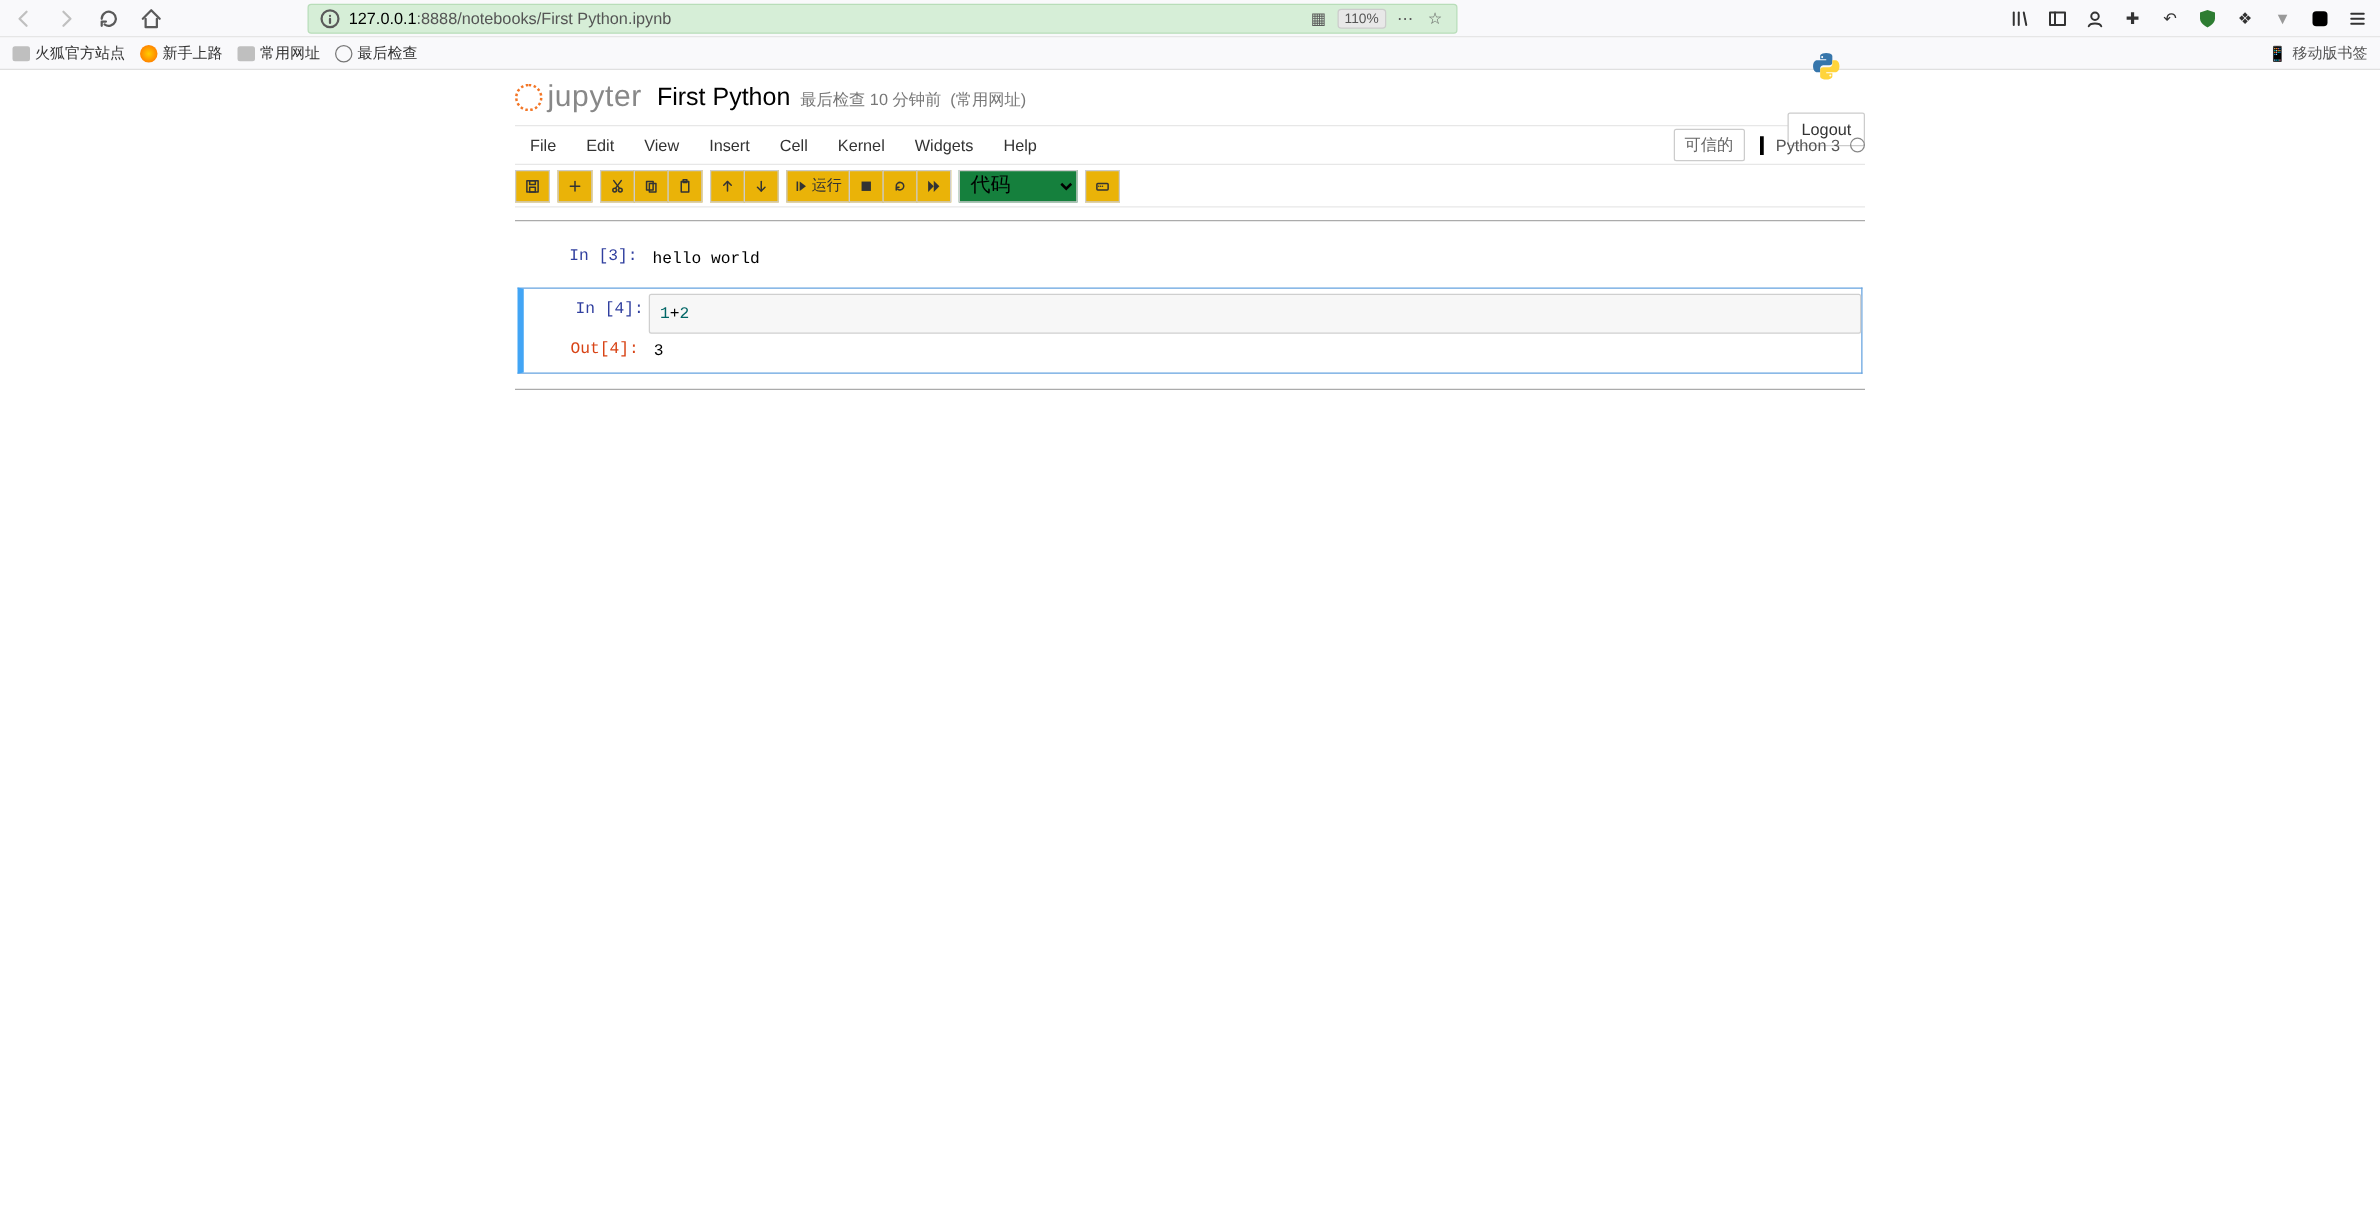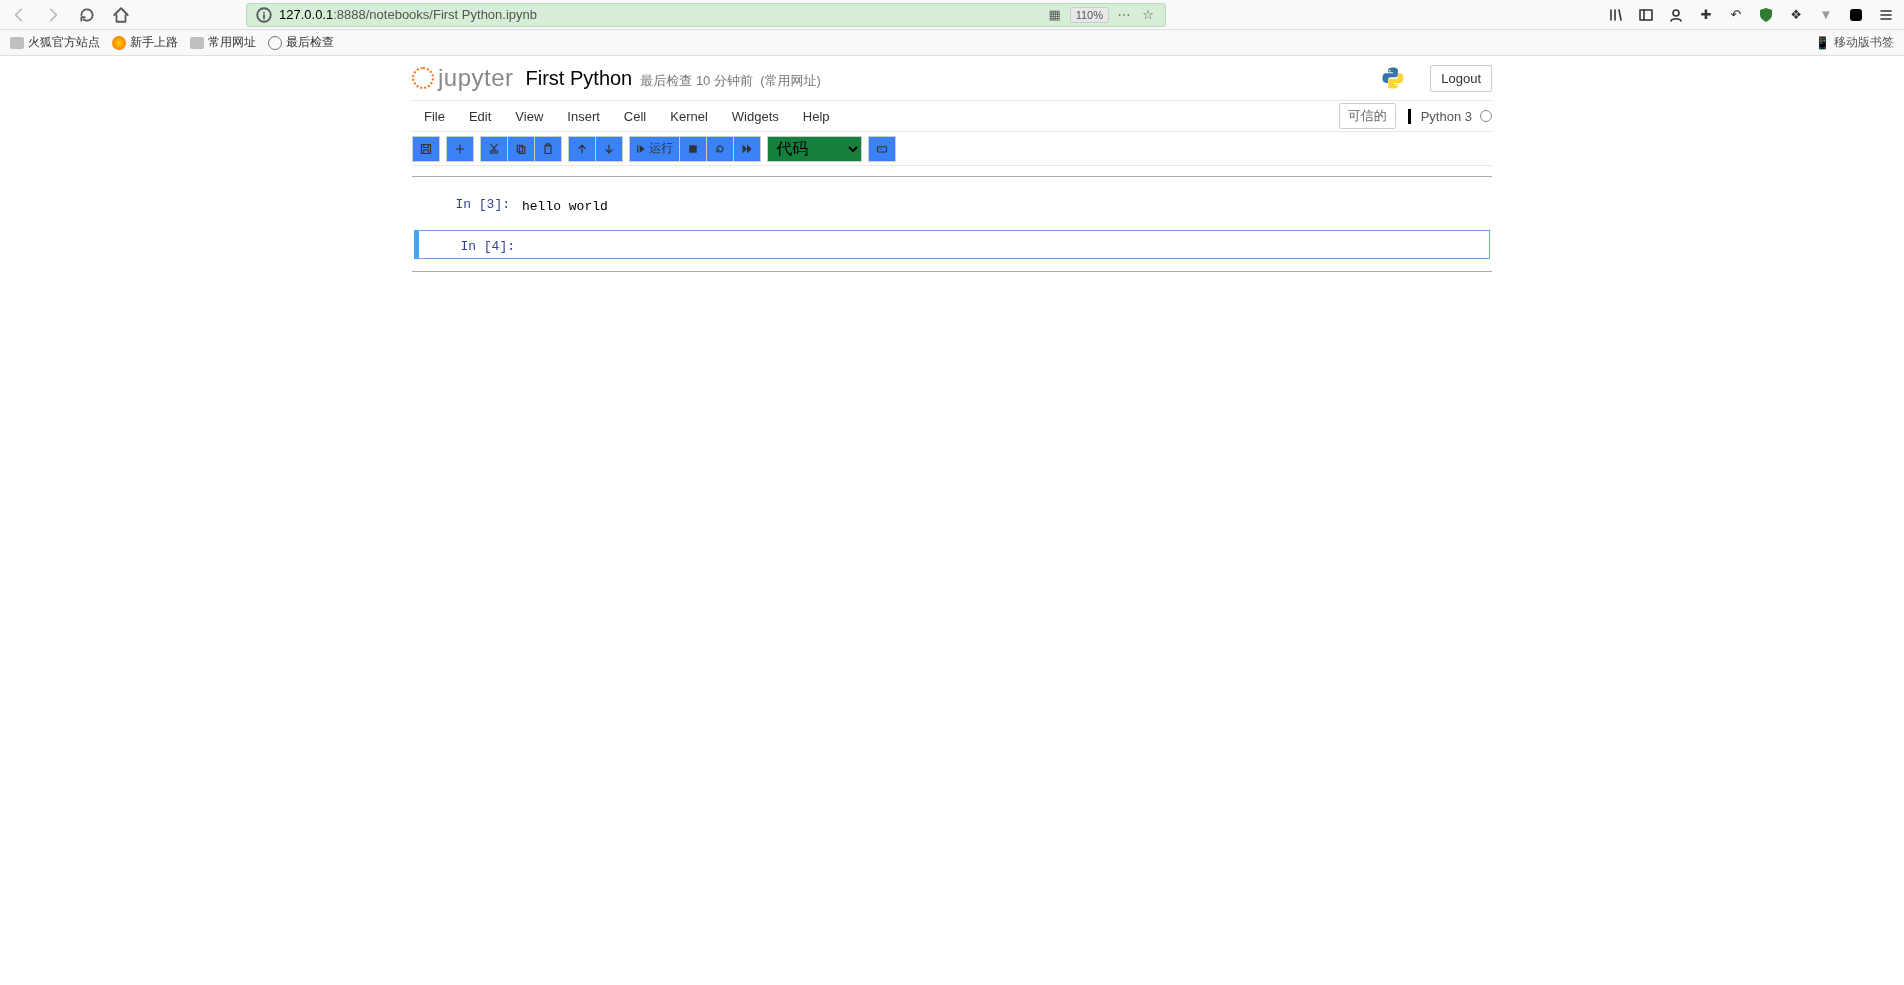--- a/index.html
+++ b/index.html
@@ -21,36 +21,36 @@
 .folder-icon { width: 14px; height: 12px; background: #bfbfbf; border-radius: 2px; display: inline-block; }
 .bm-right { margin-left: auto; display: flex; align-items: center; gap: 4px; color: #555; }
 
 
 .nb-header { width: 1080px; margin: 0 auto; display: flex; align-items: center; height: 44px; padding: 4px 0; }
 .jupyter-logo { display: flex; align-items: center; gap: 4px; font-size: 24px; color: #888; letter-spacing: .5px; text-decoration: none; cursor: pointer; }
 .jupyter-logo .orb { width: 22px; height: 22px; border: 2px dotted #f37626; border-radius: 50%; }
 .nb-title-wrap { display: flex; align-items: baseline; gap: 8px; margin-left: 12px; }
 .nb-title { font-size: 20px; color: #000; }
 .nb-checkpoint { font-size: 13px; color: #777; }
-.nb-header-right { margin-left: auto; display: flex; align-items: center; gap: 24px; }
+.nb-header-right { margin-left: auto; display: flex; align-items: center; gap: 24px; flex-direction: column; }
 .python-logo { width: 26px; height: 26px; }
 .logout-btn { border: 1px solid #ccc; background: #fff; border-radius: 2px; padding: 5px 10px; font-size: 13px; cursor: pointer; color: #333; }
 
 
 .menubar { width: 1080px; margin: 0 auto; display: flex; align-items: center; height: 32px; border-top: 1px solid #e7e7e7; border-bottom: 1px solid #e7e7e7; font-size: 13px; color: #333; }
 .menubar .menu-item { padding: 6px 12px; cursor: pointer; }
 .menubar .spacer { flex: 1; }
 .trusted { border: 1px solid #ccc; border-radius: 2px; padding: 3px 8px; font-size: 13px; color: #666; }
 .kernel-name { border-left: 3px solid #000000; padding-left: 10px; margin-left: 12px; color: #555; display: flex; align-items: center; gap: 8px; }
 .kernel-idle { width: 12px; height: 12px; border: 1px solid #888; border-radius: 50%; }
 
 
 .nb-toolbar { width: 1080px; margin: 0 auto; display: flex; align-items: center; height: 34px; padding: 3px 0; border-bottom: 1px solid #e7e7e7; gap: 0; }
 .tb-group { display: inline-flex; margin-right: 6px; }
-.tb-btn { border: 1px solid #ccc; background: #3b82f6; min-width: 28px; height: 26px; display: inline-flex; align-items: center; justify-content: center; font-size: 12px; cursor: pointer; padding: 0 6px; color: #333; }
+.tb-btn { border: 1px solid #ccc; background: #eab308; min-width: 28px; height: 26px; display: inline-flex; align-items: center; justify-content: center; font-size: 12px; cursor: pointer; padding: 0 6px; color: #333; }
 .tb-btn + .tb-btn { margin-left: -1px; }
 .tb-btn svg { width: 12px; height: 12px; }
 .cell-type-select { border: 1px solid #ccc; height: 26px; font-size: 16px; padding: 0 4px; min-width: 95px; background: #15803d; }
 
 
 .nb-container { width: 1080px; margin: 10px auto 0; padding-bottom: 40px; }
 .nb-cells { border-top: 1px solid #ababab; border-bottom: 1px solid #ababab; padding: 6px 2px; }
 .cell { display: flex; margin: 6px 0; padding: 4px 0; }
 .cell.selected { border: 1px solid #66a3e0; border-left: 5px solid #42A5F5; padding: 4px 0 4px 0; }
 .prompt { width: 100px; text-align: right; font-family: "Courier New", monospace; font-size: 13px; color: #303F9F; padding: 4px 4px 0 0; }
@@ -318,16 +318,23 @@
 
     <div class="cell">
       <div class="prompt">In  [3]:</div>
       <div class="cell-body">
         <div class="output-area">hello world</div>
       </div>
     </div>
 
     <div class="cell selected">
       <div class="prompt">In  [4]:</div>
+      <div class="cell-body">
+        <div class="input-area"><span class="k-num">1</span><span>+</span><span class="k-num">2</span></div>
+        <div class="output-row">
+          <div class="prompt out" style="width:96px;margin-left:-100px">Out[4]:</div>
+          <div class="output-area">3</div>
+        </div>
+      </div>
     </div>
 
   </div>
 </div>
 
 </body></html>

